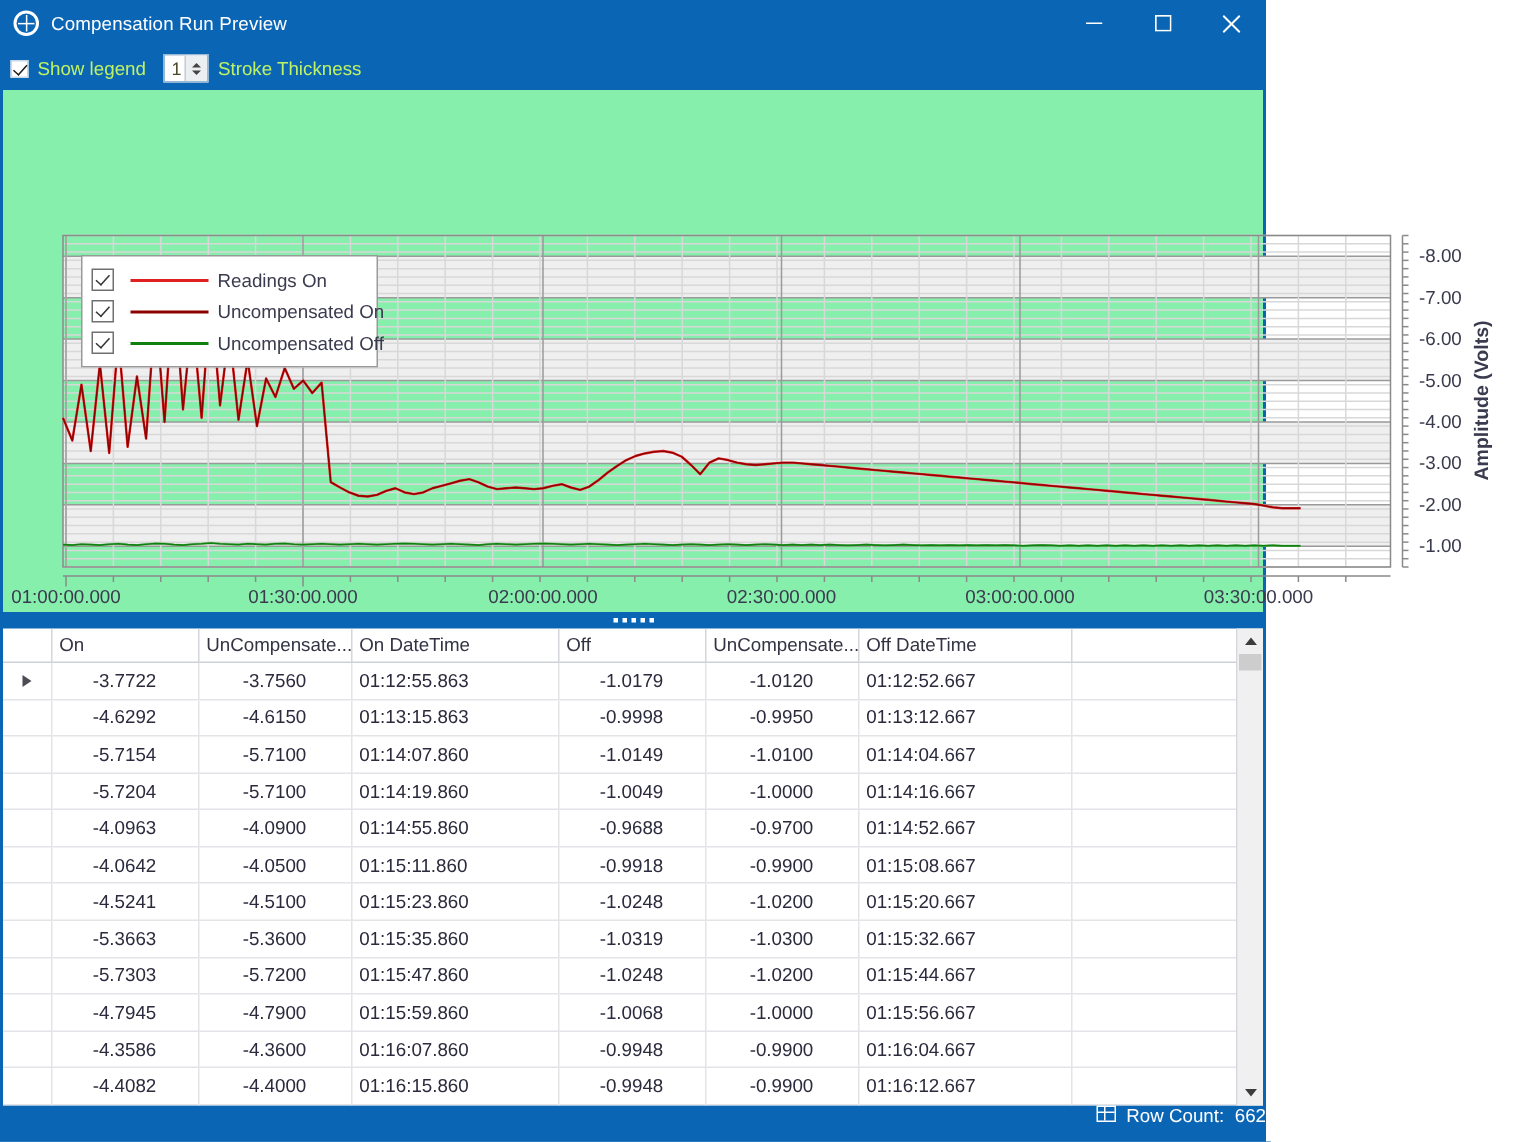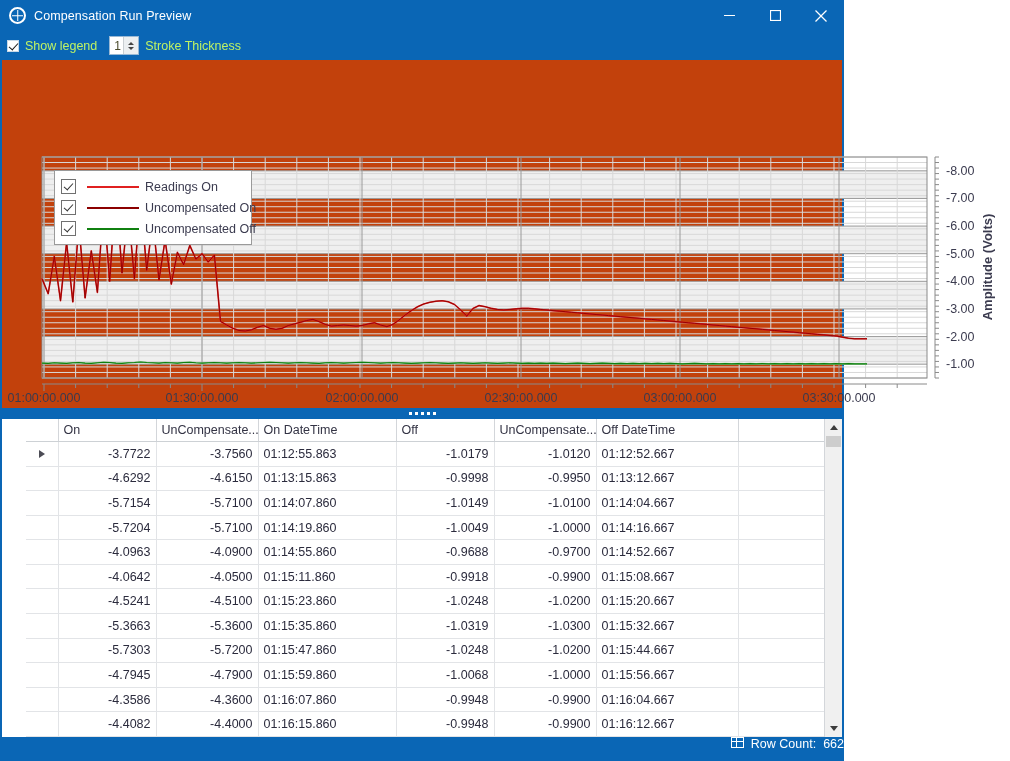--- a/index.html
+++ b/index.html
@@ -63,21 +63,21 @@
   .spin-btns{
     width:14px;height:17px;background:#eceff1;border-left:1px solid #c9ced2;
     display:flex;flex-direction:column;align-items:center;justify-content:center;
     gap:2px;
   }
   .spin-up,.spin-dn{width:0;height:0;border-left:3px solid transparent;border-right:3px solid transparent;}
   .spin-up{border-bottom:3.5px solid #444;}
   .spin-dn{border-top:3.5px solid #444;}
   
   .chart-panel{
-    flex:0 0 absolute;height:348px;background:#c2410c;
+    flex:0 0 absolute;height:348px;background:#86efac;
     position:relative;margin:0 2px;
   }
   .chart-svg{display:block;}
   .legend-box{
     position:absolute;left:52px;top:110px;width:198px;
     background:#ffffff;border:1px solid #9a9a9a;
     padding:6px 4px 6px 6px;box-sizing:border-box;
   }
   .legend-row{display:flex;align-items:center;height:19px;margin-bottom:2px;}
   .legend-row:last-child{margin-bottom:0;}
@@ -93,38 +93,38 @@
   .ltext{font-size:12.5px;color:#3b3b4f;white-space:nowrap;}
   
   .splitter{
     flex:0 0 11px;height:11px;background:#0a66b5;
     display:flex;align-items:center;justify-content:center;gap:3px;
   }
   .splitter i{width:3px;height:3px;background:#ffffff;display:block;}
   
   .grid-wrap{
     flex:1 1 auto;background:#ffffff;margin:0 2px;display:flex;
-    overflow:hidden;position:relative;padding-left:24px;
+    overflow:hidden;position:relative;
   }
   table.grid{
     border-collapse:collapse;width:987px;table-layout:fixed;
     font-size:12.5px;color:#2b2b3d;
   }
   table.grid th{
     font-weight:normal;text-align:left;padding:4px 5px;height:21px;
     border-right:1px solid #d3d6da;border-bottom:1px solid #cdd1d5;
     background:#ffffff;color:#333344;box-sizing:border-box;
     overflow:hidden;white-space:nowrap;
   }
   table.grid td{
     padding:3px 5px;height:23px;border-right:1px solid #e2e4e7;
     border-bottom:1px solid #e2e4e7;box-sizing:border-box;
     white-space:nowrap;overflow:hidden;
   }
-  td.num{text-align:right;}
+  td.num{text-align:center;}
   td.txt{text-align:left;}
   th.sel,td.sel{width:32px;border-right:1px solid #d3d6da;padding:0;text-align:center;}
   .rowarrow{
     display:inline-block;width:0;height:0;
     border-top:4px solid transparent;border-bottom:4px solid transparent;
     border-left:6px solid #4c4c55;
   }
   .vscroll{
     width:17px;flex:0 0 17px;background:#f0f0f0;border-left:1px solid #d3d6da;
     display:flex;flex-direction:column;align-items:center;

